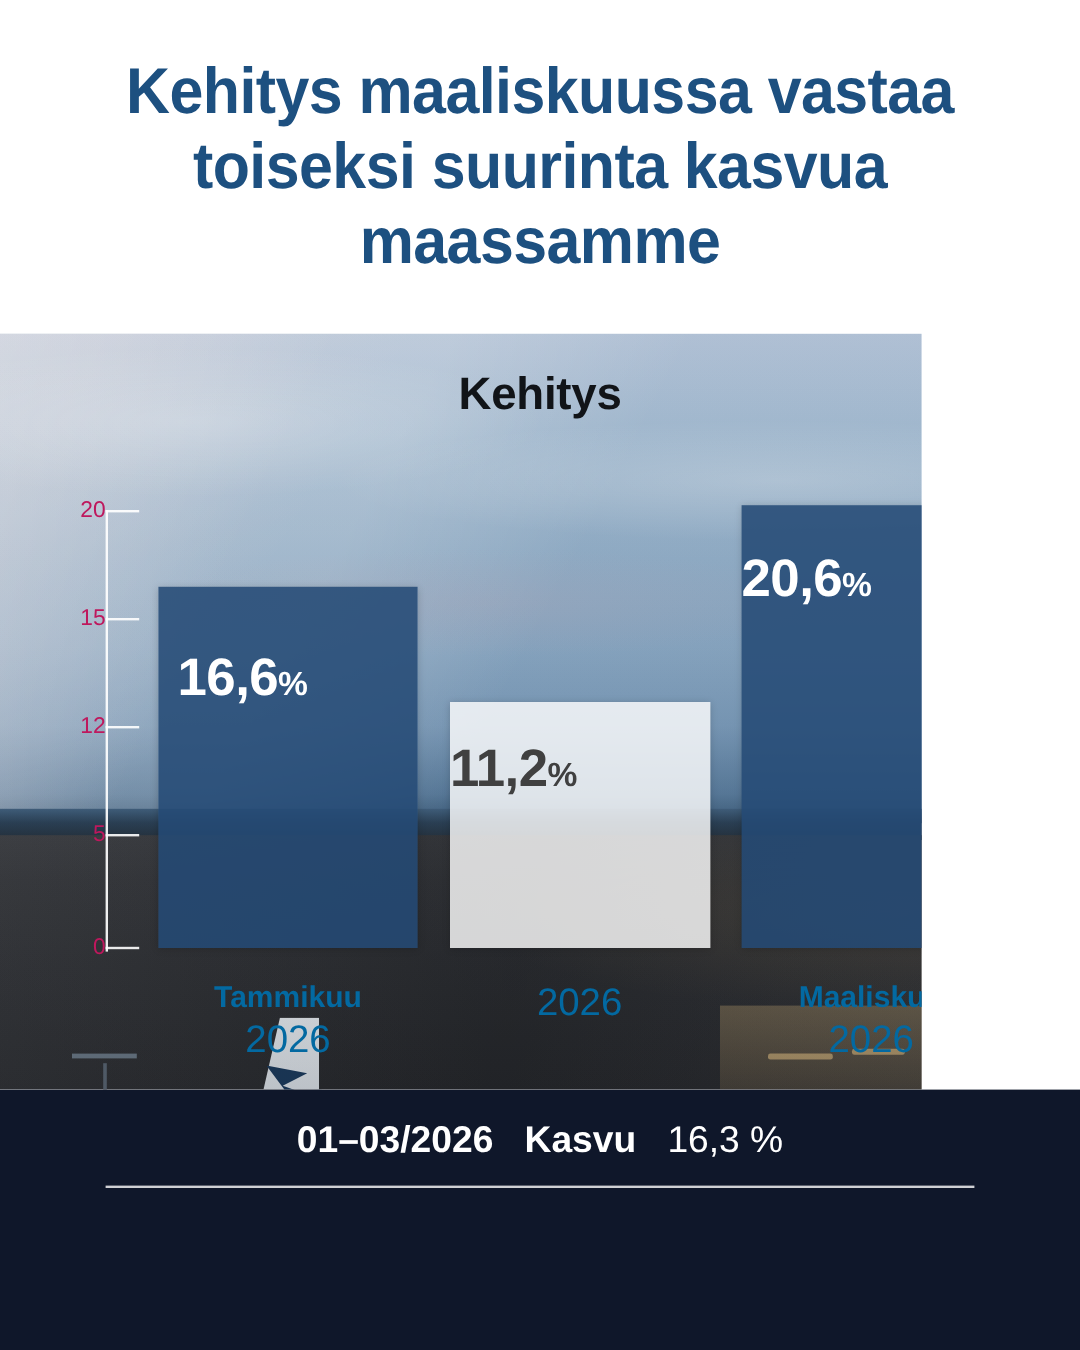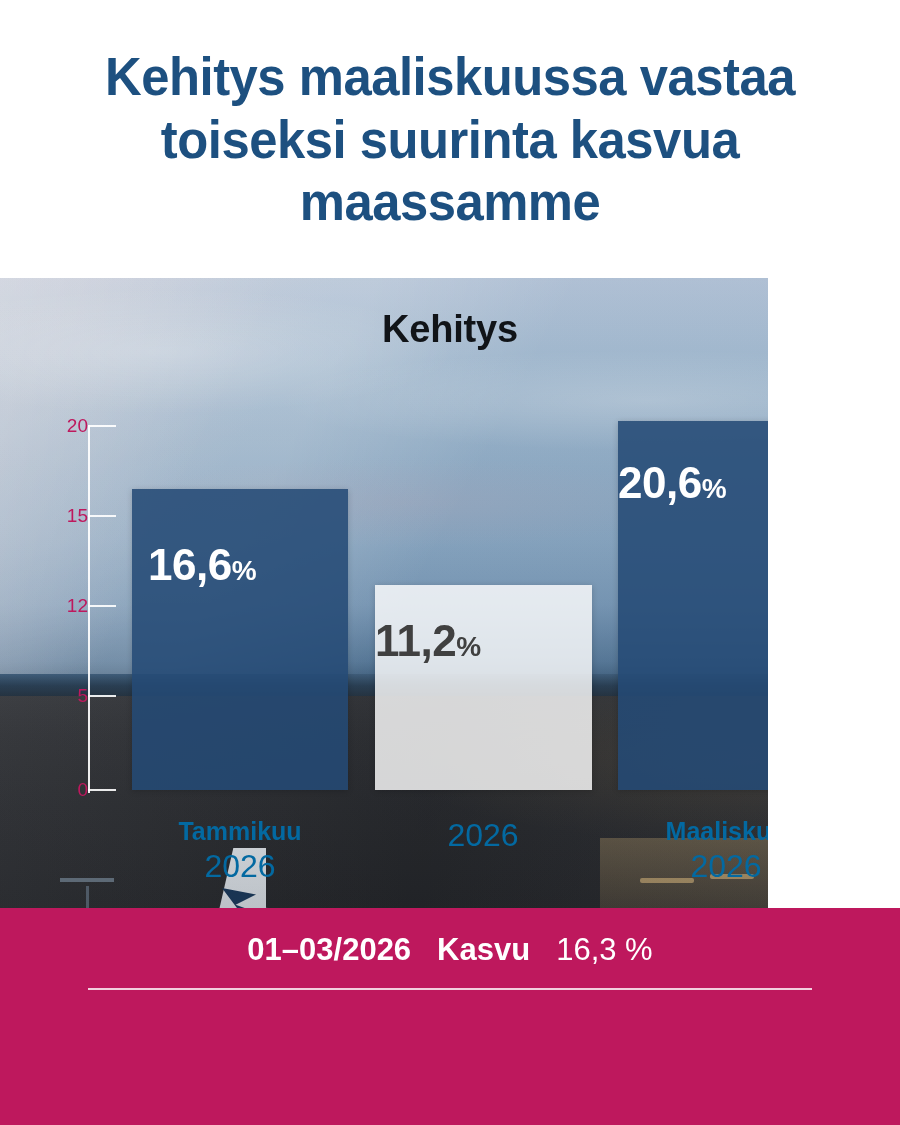--- a/index.html
+++ b/index.html
@@ -161,21 +161,21 @@
     font-family:"Liberation Sans Narrow","Liberation Sans",sans-serif;
     color:#0369a1; line-height:1.22;
   }
   .cat .nm{ display:block; font-weight:700; font-size:25px; }
   .cat .yr{ display:block; font-weight:400; font-size:32px; }
 
   
   .footer-band{
     position:absolute; left:0; top:908px;
     width:900px; height:217px;
-    background:#be185d;
+    background:#0f172a;
   }
   .summary{
     position:absolute; left:0; top:26px; width:900px;
     text-align:center;
     font-family:"Liberation Sans Narrow","Liberation Sans",sans-serif;
     color:#ffffff; font-size:31px; line-height:1;
     white-space:nowrap;
   }
   .summary .b{ font-weight:700; }
   .summary .n{ font-weight:400; }

